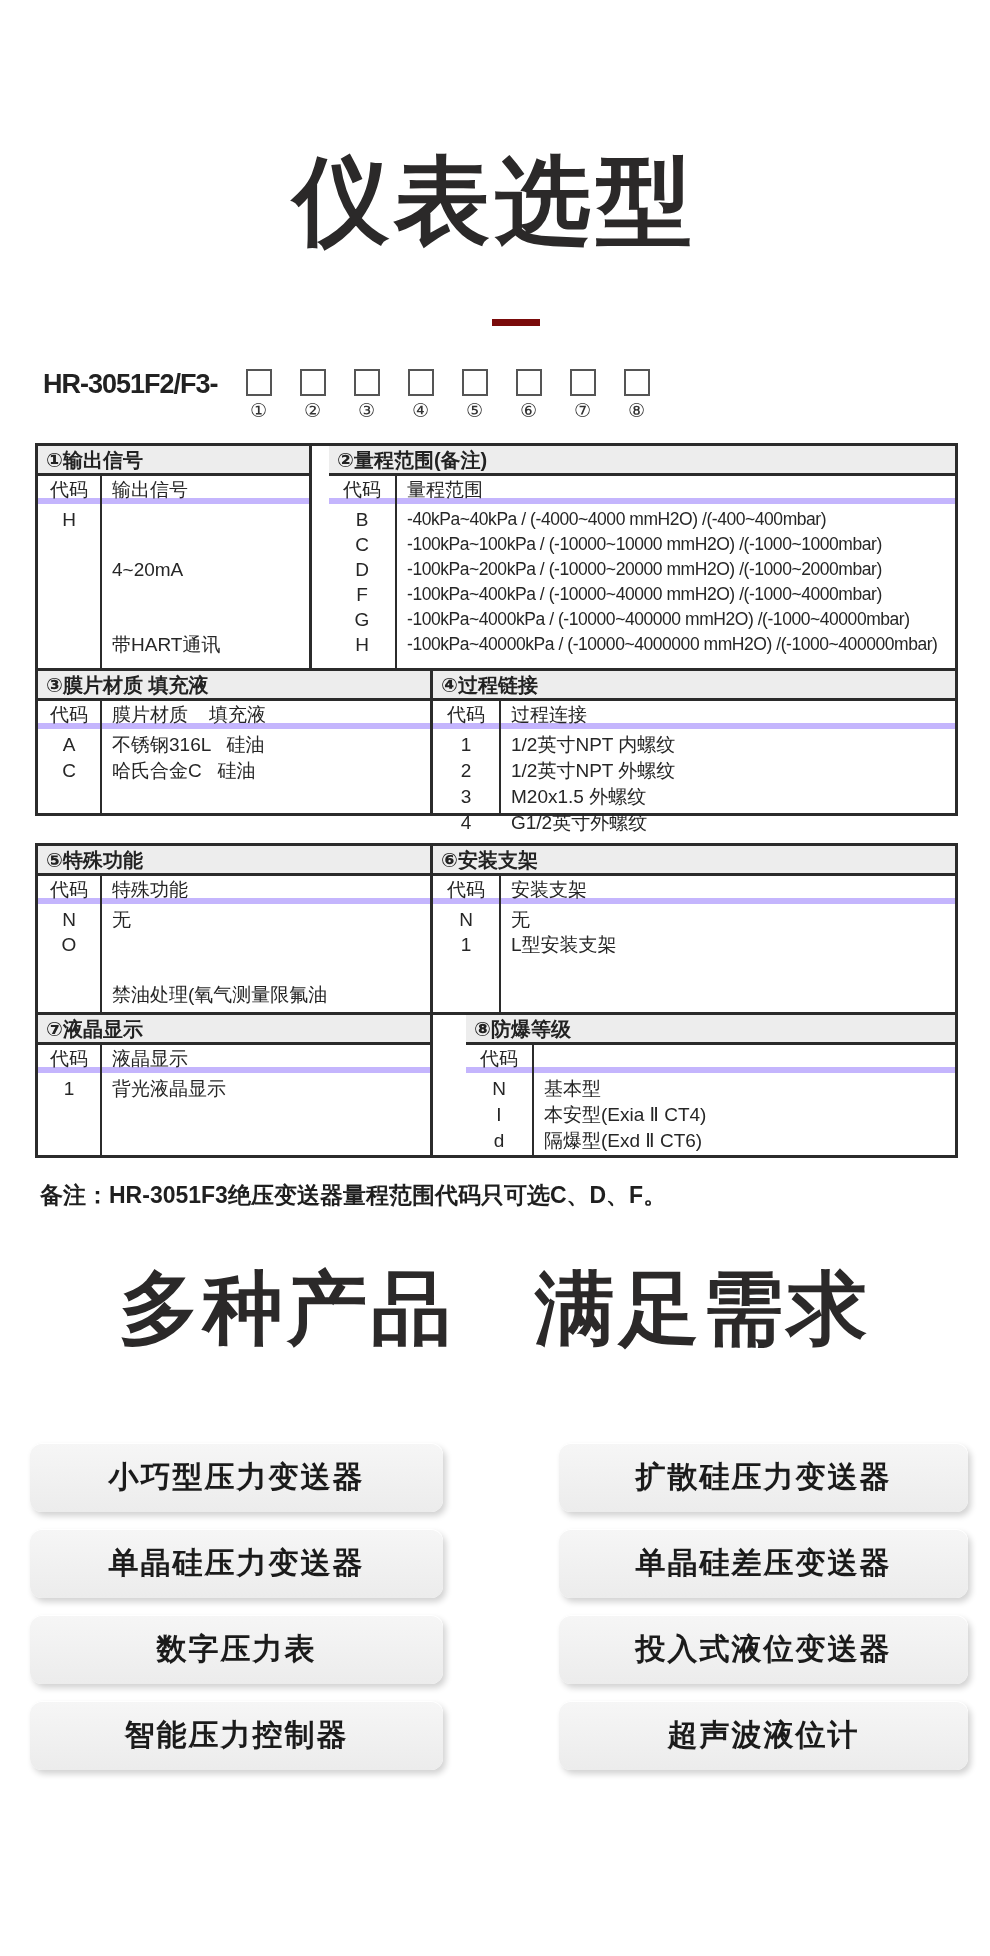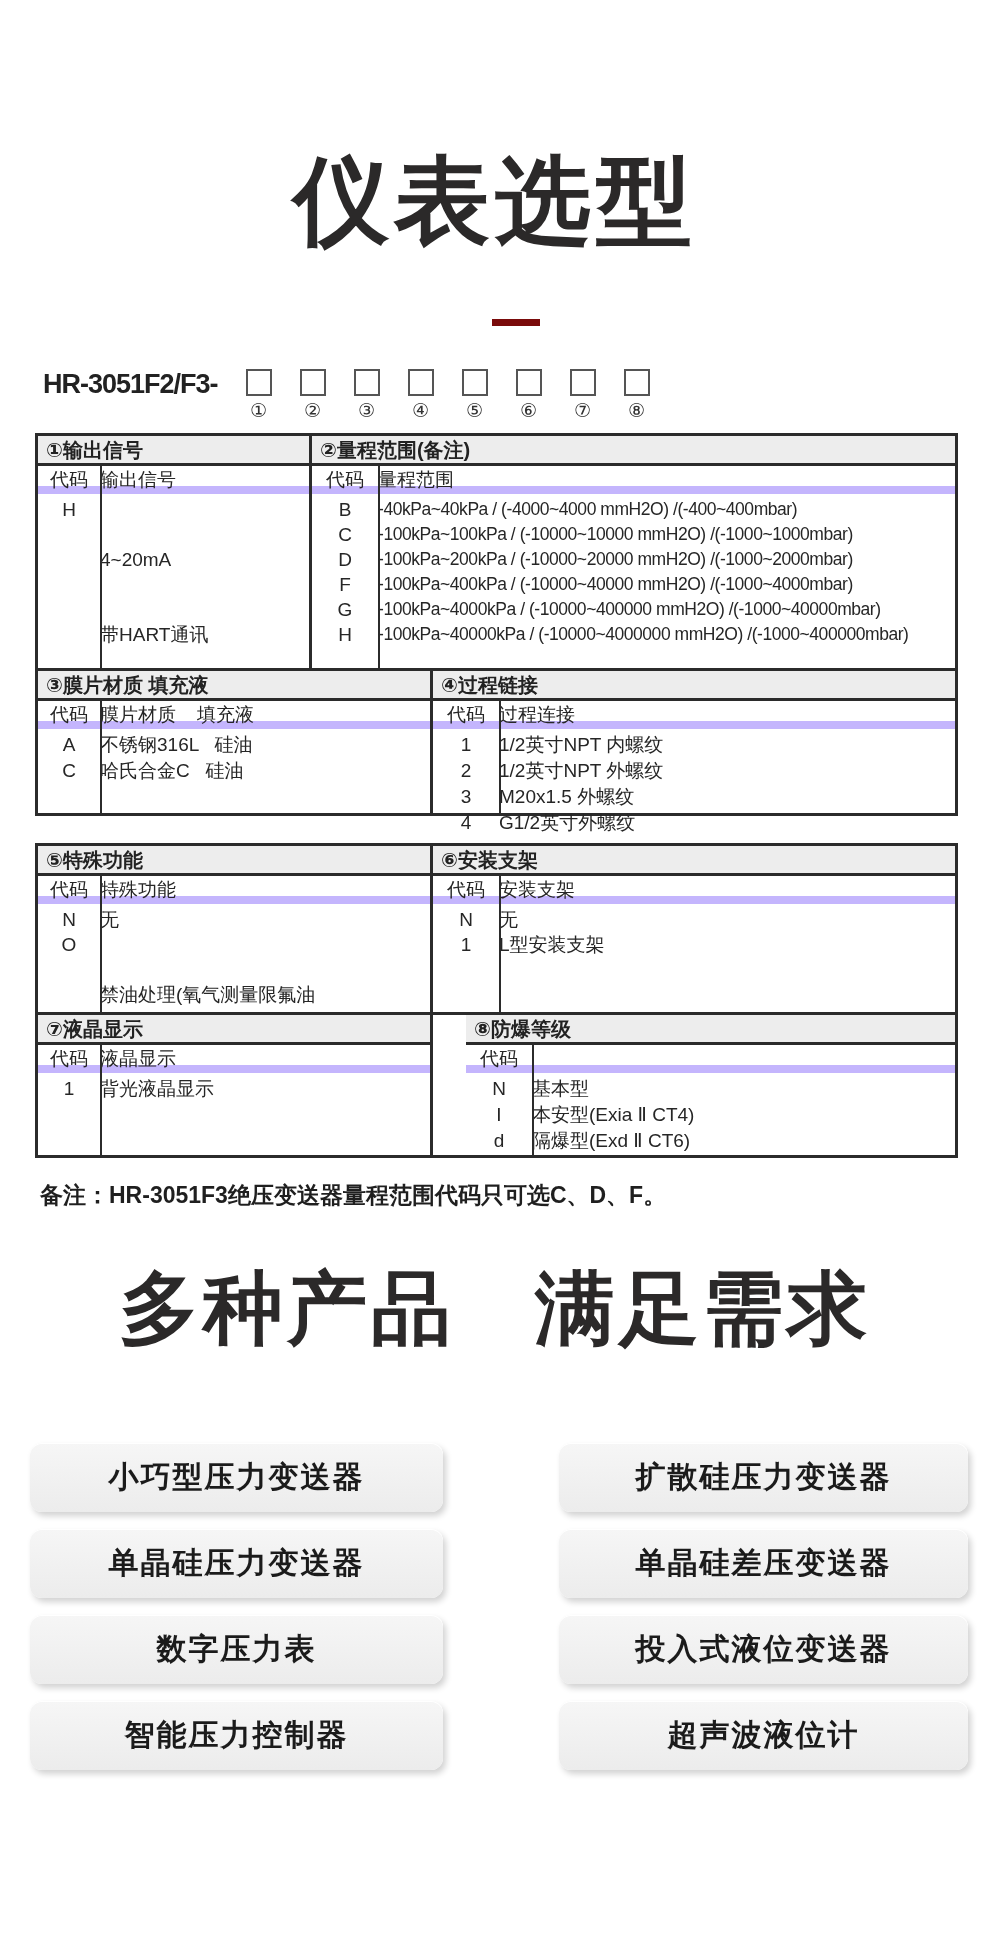--- a/index.html
+++ b/index.html
@@ -18,41 +18,41 @@
   .model{position:absolute;left:43px;top:369px;display:flex;align-items:flex-start;}
   .model-prefix{font-size:27px;font-weight:700;letter-spacing:-1px;line-height:30px;
                 margin-right:28px;color:#222;}
   .slot{width:26px;margin-right:28px;display:flex;flex-direction:column;align-items:center;}
   .box{width:26px;height:27px;border:2px solid #555;box-sizing:border-box;background:#fff;}
   .pos{margin-top:5px;font-size:19px;line-height:20px;color:#333;white-space:nowrap;}
 
   
   .pair{position:absolute;left:35px;width:923px;border:3px solid #2b2b2b;
         box-sizing:border-box;display:flex;background:#fff;}
-  .pair1{top:433px;height:277px;}
+  .pair1{top:443px;height:277px;gap:17px;}
   .pair2{top:668px;height:148px;}
   .pair3{top:843px;height:194px;}
   .pair4{top:1012px;height:146px;gap:33px;}
   .sec{height:100%;box-sizing:border-box;display:flex;flex-direction:column;}
   .sec.left{border-right:3px solid #2b2b2b;}
   .pair1 .sec.left{width:274px;}
   .pair2 .sec.left,.pair3 .sec.left,.pair4 .sec.left{width:395px;}
   .sec.right{flex:1;}
   .band{height:30px;box-sizing:border-box;border-bottom:3px solid #2b2b2b;background:#ededed;
         font-size:20px;font-weight:600;line-height:26px;padding:1px 0 0 8px;color:#222;}
   .cols{position:relative;flex:1;display:flex;flex-direction:column;min-height:0;}
   .vline{position:absolute;top:0;bottom:0;width:2px;background:#2b2b2b;}
   .vl62{left:62px;}
   .vl66{left:66px;}
-  .shead{display:flex;height:28px;line-height:28px;border-bottom:8px solid #c4b5fd;
+  .shead{display:flex;height:28px;line-height:28px;border-bottom:6px solid #c4b5fd;
          box-sizing:border-box;font-size:19px;font-weight:500;flex:none;}
   .code{flex:none;text-align:center;}
   .cw62 .code{width:62px;}
   .cw66 .code{width:66px;}
-  .val{flex:1;white-space:pre-wrap;}
+  .val{flex:1;padding-left:12px;white-space:pre-wrap;}
   .sbody{flex:1;padding-top:3px;}
   .srow{display:flex;font-size:19px;font-weight:500;}
   .lh25 .srow{line-height:25px;}
   .lh26 .srow{line-height:26px;}
   .dense .sbody .val{font-size:17.5px;letter-spacing:-0.45px;}
 
   
   .note{position:absolute;left:40px;top:1180px;font-size:23px;font-weight:600;color:#1f1f1f;}
 
   

